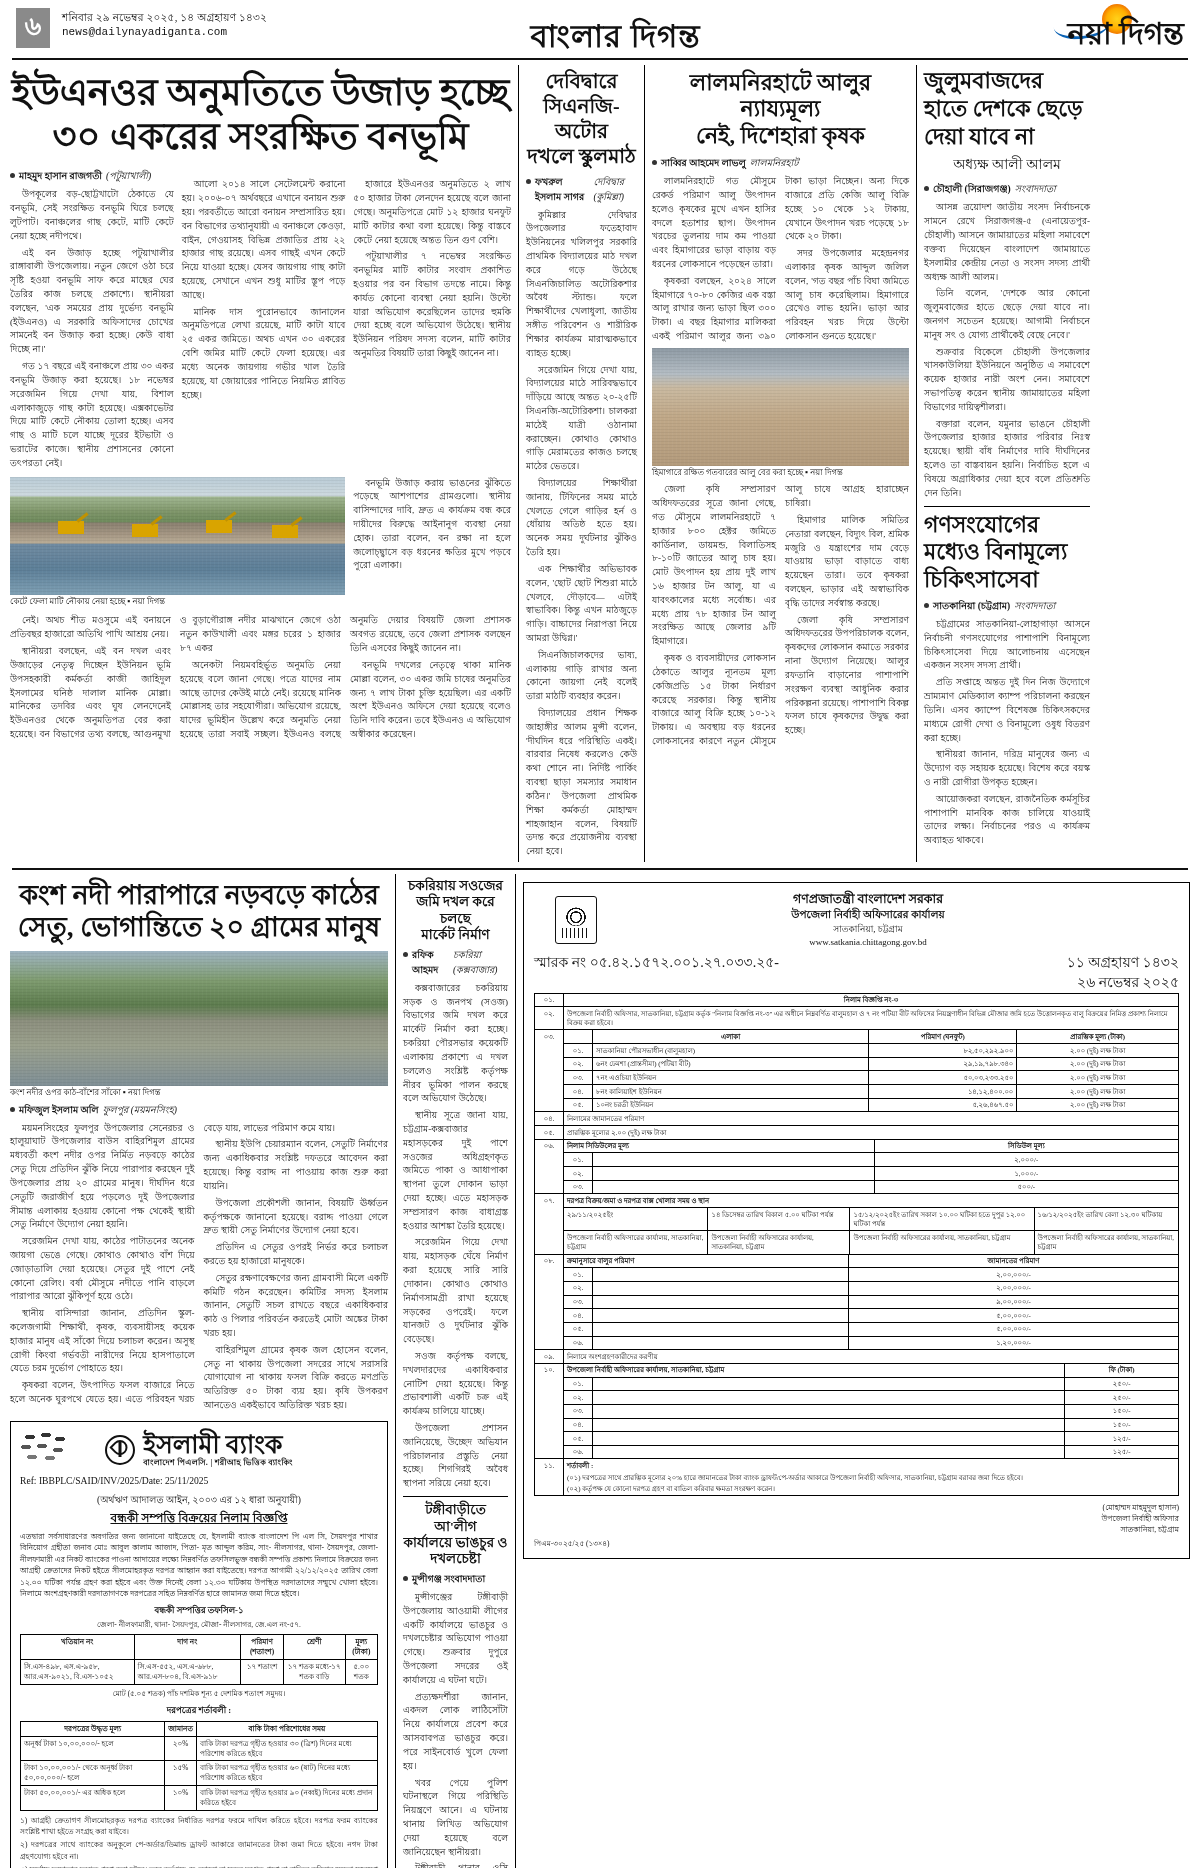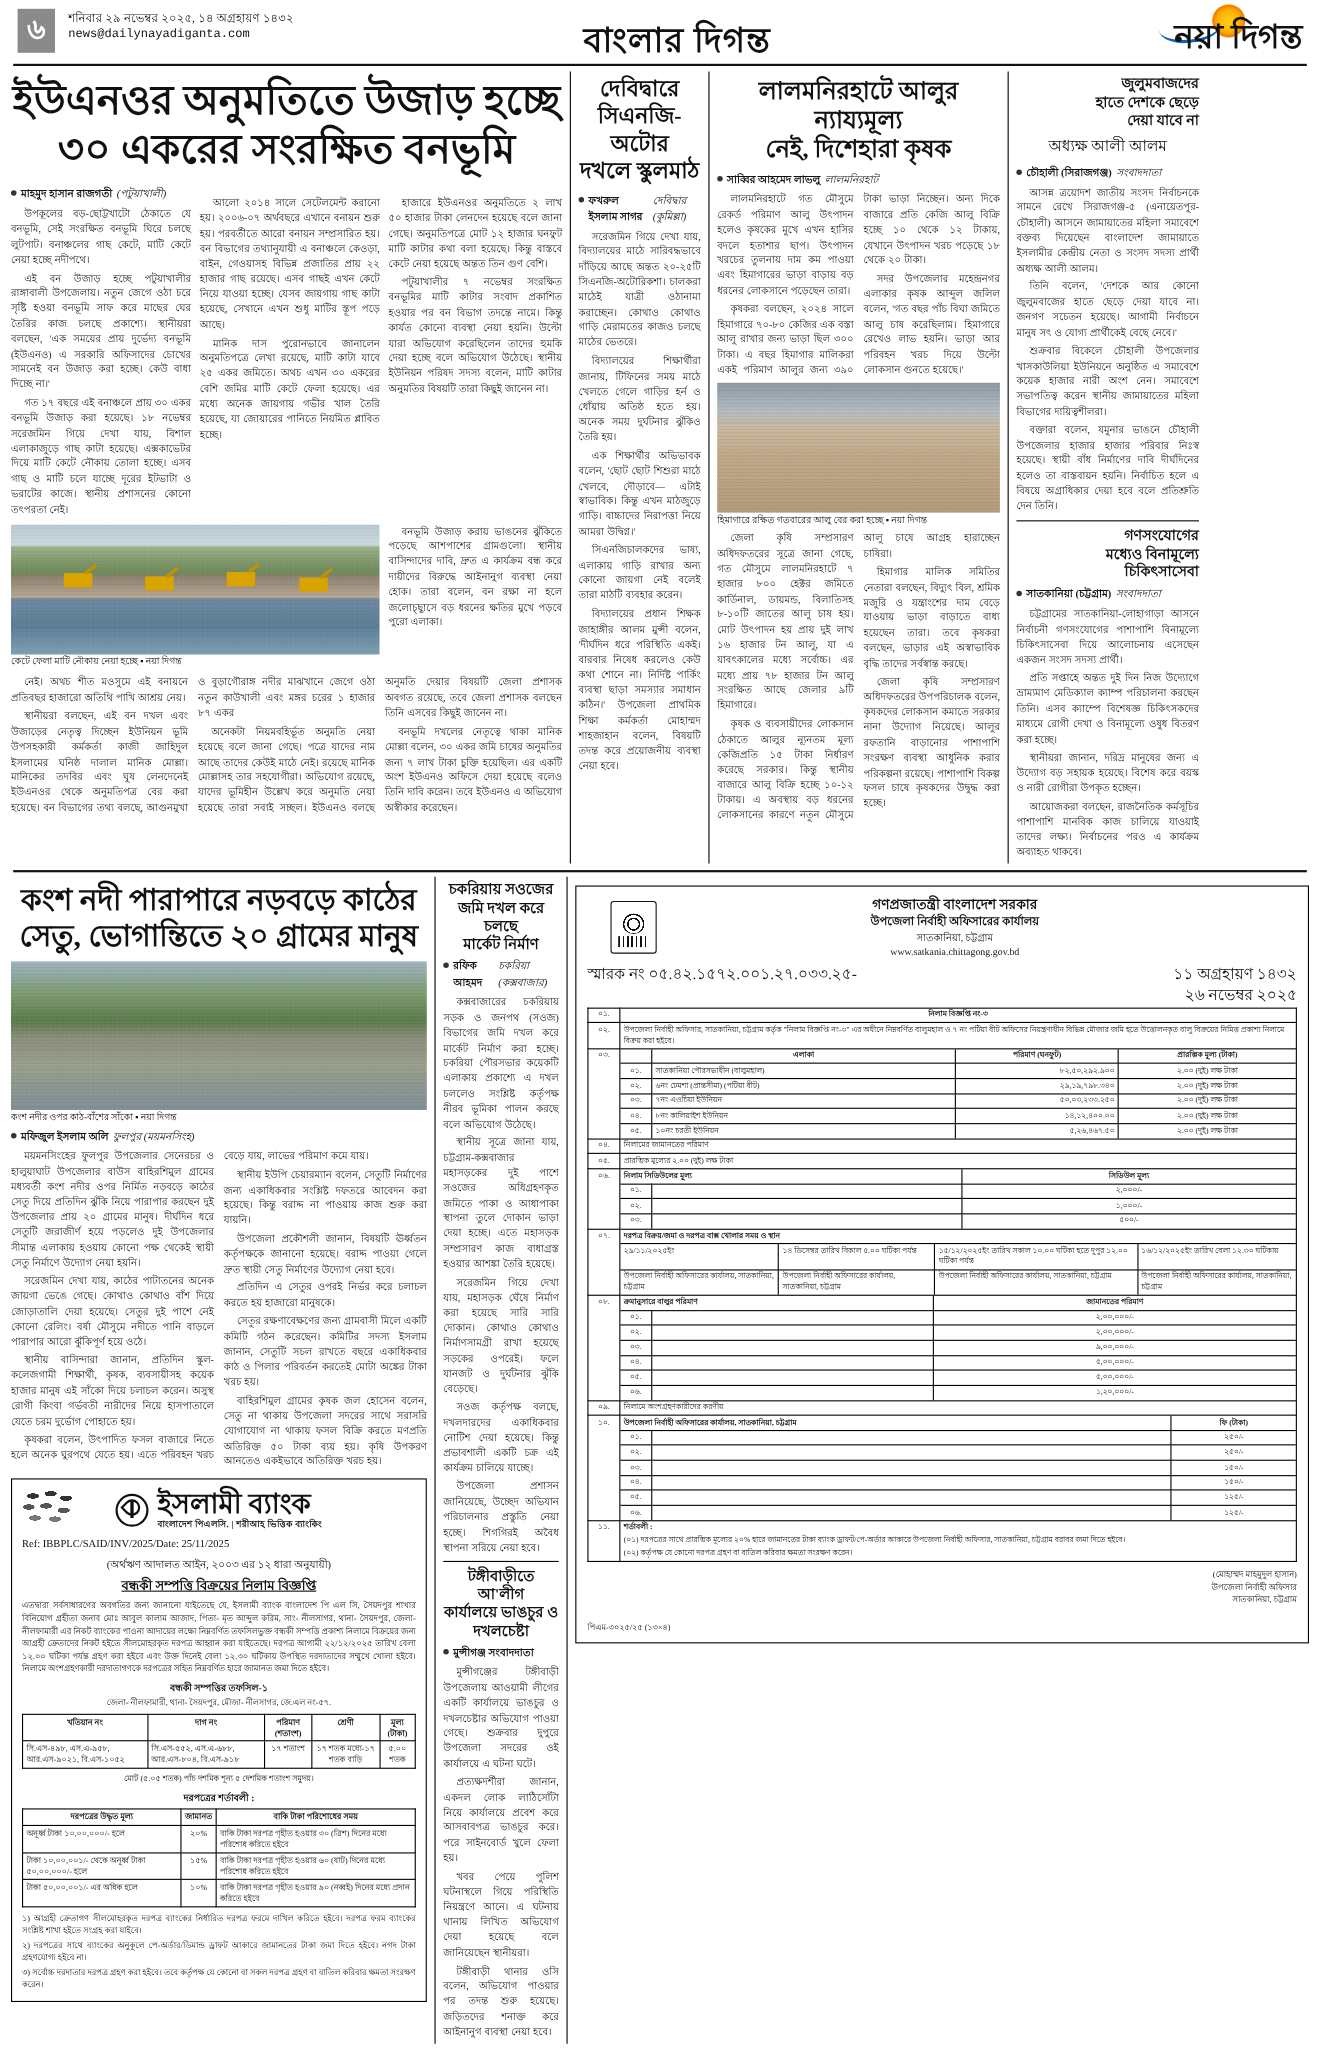--- a/index.html
+++ b/index.html
@@ -38,21 +38,21 @@
 
   
   .grid{display:flex;gap:0;margin-top:5px;}
   .col{box-sizing:border-box;}
   .vline{border-left:1px solid #000;}
 
   
   h1.hl-xl{font-size:37px;line-height:1.18;margin:6px 0 8px 0;font-weight:bold;text-align:center;letter-spacing:0;}
   h2.hl-lg{font-size:30px;line-height:1.2;margin:5px 0 7px 0;font-weight:bold;text-align:center;}
   h3.hl-md{font-size:20px;line-height:1.22;margin:4px 0 6px 0;font-weight:bold;text-align:center;}
-  h4.hl-sm{font-size:13px;line-height:1.22;margin:3px 0 5px 0;font-weight:bold;text-align:right;}
+  h4.hl-sm{font-size:22px;line-height:1.22;margin:3px 0 5px 0;font-weight:bold;text-align:left;}
   .sub-kicker{font-size:14px;text-align:center;margin:-2px 0 5px 0;font-weight:normal;}
 
   .byline{font-size:9.5px;font-weight:bold;margin:3px 0 4px 0;display:flex;align-items:baseline;gap:4px;}
   .byline .dot{width:5px;height:5px;border-radius:50%;background:#333;display:inline-block;flex:none;position:relative;top:-1px;}
   .byline em{font-style:italic;font-weight:normal;}
 
   .bodytext{font-size:9.1px;line-height:1.52;text-align:justify;text-justify:inter-word;
      hyphens:auto;word-spacing:.5px;color:#1a1a1a;}
   .bodytext p{margin:0 0 3px 0;text-indent:12px;}
 
@@ -130,21 +130,21 @@
   .gov-head-txt .l3{font-size:9px;}
   .gov-head-txt .l4{font-size:9px;font-family:"Liberation Serif",serif;}
   .gov-meta{display:flex;justify-content:space-between;font-size:14px;margin-top:5px;}
   .gov-meta .right{text-align:right;line-height:1.4;}
   .gtbl{width:100%;border-collapse:collapse;font-size:6.9px;}
   .gtbl td,.gtbl th{border:.85px solid #000;padding:1.5px 3px;vertical-align:top;line-height:1.4;}
   .gtbl td.c{text-align:center;}
   .gtbl td.r{text-align:right;}
   .gtbl td.idx{text-align:center;width:22px;}
   .gov-sign{text-align:right;font-size:7.6px;line-height:1.45;margin-top:6px;}
-  .gov-footrow{display:flex;justify-content:space-between;font-size:7.4px;margin-top:16px;}
+  .gov-footrow{display:flex;justify-content:space-between;font-size:7.4px;margin-top:4px;}
   .mini-head{font-size:13.5px;font-weight:bold;text-align:center;line-height:1.22;margin:4px 0 4px 0;}
   .hrule{border-top:1px solid #000;margin:5px 0;}
 </style>
 </head>
 <body>
 
 <div class="page">
 
   <div class="masthead">
     <div class="page-num-box">৬</div>
@@ -228,20 +228,21 @@
     <div class="col vline" style="width:126px;padding:0 7px;">
       <h3 class="hl-md">দেবিদ্বারে</h3>
       <h3 class="hl-md" style="margin-top:-5px;">সিএনজি-অটোর</h3>
       <h3 class="hl-md" style="margin-top:-5px;">দখলে স্কুলমাঠ</h3>
       <div class="byline">
         <span class="dot"></span>
         <span>ফখরুল ইসলাম সাগর</span>
         <em>দেবিদ্বার (কুমিল্লা)</em>
       </div>
       <div class="bodytext">
+        <p>কুমিল্লার দেবিদ্বার উপজেলার ফতেহাবাদ ইউনিয়নের খলিলপুর সরকারি প্রাথমিক বিদ্যালয়ের মাঠ দখল করে গড়ে উঠেছে সিএনজিচালিত অটোরিকশার অবৈধ স্ট্যান্ড। ফলে শিক্ষার্থীদের খেলাধুলা, জাতীয় সঙ্গীত পরিবেশন ও শারীরিক শিক্ষার কার্যক্রম মারাত্মকভাবে ব্যাহত হচ্ছে।</p>
         <p>সরেজমিন গিয়ে দেখা যায়, বিদ্যালয়ের মাঠে সারিবদ্ধভাবে দাঁড়িয়ে আছে অন্তত ২০-২৫টি সিএনজি-অটোরিকশা। চালকরা মাঠেই যাত্রী ওঠানামা করাচ্ছেন। কোথাও কোথাও গাড়ি মেরামতের কাজও চলছে মাঠের ভেতরে।</p>
         <p>বিদ্যালয়ের শিক্ষার্থীরা জানায়, টিফিনের সময় মাঠে খেলতে গেলে গাড়ির হর্ন ও ধোঁয়ায় অতিষ্ঠ হতে হয়। অনেক সময় দুর্ঘটনার ঝুঁকিও তৈরি হয়।</p>
         <p>এক শিক্ষার্থীর অভিভাবক বলেন, 'ছোট ছোট শিশুরা মাঠে খেলবে, দৌড়াবে— এটাই স্বাভাবিক। কিন্তু এখন মাঠজুড়ে গাড়ি। বাচ্চাদের নিরাপত্তা নিয়ে আমরা উদ্বিগ্ন।'</p>
         <p>সিএনজিচালকদের ভাষ্য, এলাকায় গাড়ি রাখার অন্য কোনো জায়গা নেই বলেই তারা মাঠটি ব্যবহার করেন।</p>
         <p>বিদ্যালয়ের প্রধান শিক্ষক জাহাঙ্গীর আলম মুন্সী বলেন, 'দীর্ঘদিন ধরে পরিস্থিতি একই। বারবার নিষেধ করলেও কেউ কথা শোনে না। নির্দিষ্ট পার্কিং ব্যবস্থা ছাড়া সমস্যার সমাধান কঠিন।' উপজেলা প্রাথমিক শিক্ষা কর্মকর্তা মোহাম্মদ শাহজাহান বলেন, বিষয়টি তদন্ত করে প্রয়োজনীয় ব্যবস্থা নেয়া হবে।</p>
       </div>
     </div>
 
     <div class="col vline" style="width:272px;padding:0 7px;">
       <h2 class="hl-lg" style="font-size:22px;">লালমনিরহাটে আলুর ন্যায্যমূল্য</h2>

